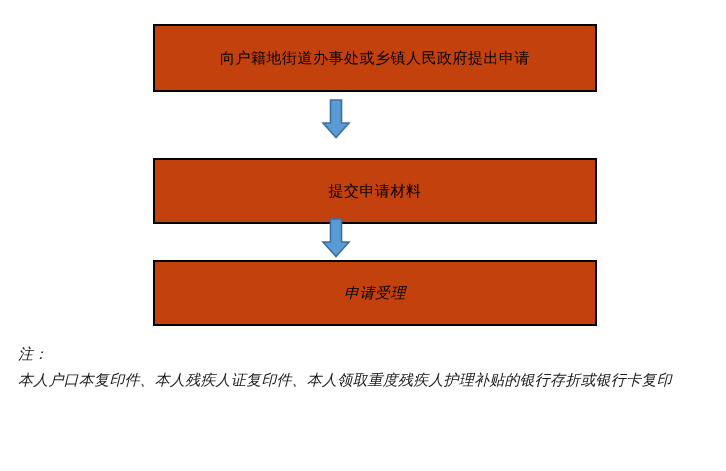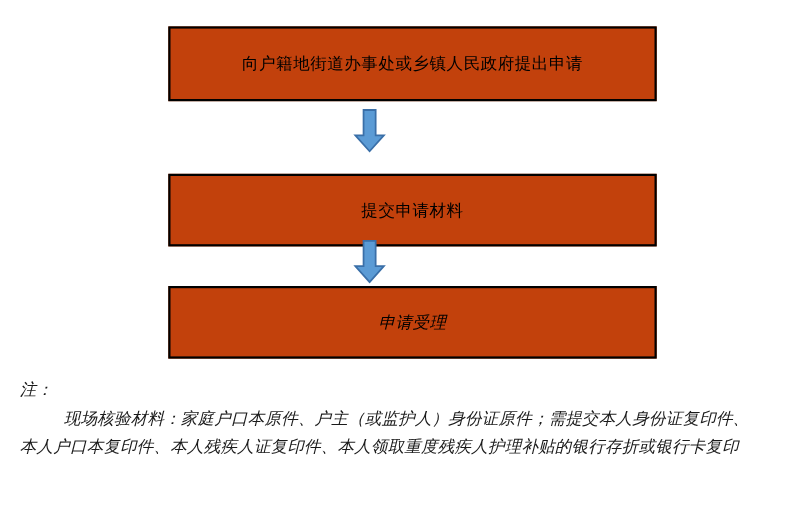--- a/index.html
+++ b/index.html
@@ -109,18 +109,17 @@
 
   <div id="arrow-2" class="flow-arrow">
     <svg width="30" height="40" viewBox="0 0 30 40" xmlns="http://www.w3.org/2000/svg">
       <polygon points="9.5,1 20.5,1 20.5,24 28,24 15,38.5 2,24 9.5,24" fill="#5B9BD5" stroke="#3A6FA8" stroke-width="1.6" stroke-linejoin="miter"></polygon>
     </svg>
   </div>
 
   <div class="note-block">
     <div class="note-title">注：</div>
     <div class="note-body">
-      <div class="note-line indent">现场核验材料：家庭户口本原件、户主（或监护人）身份证原件；需提交本人身份证复印件、</div>
       <div class="note-line">本人户口本复印件、本人残疾人证复印件、本人领取重度残疾人护理补贴的银行存折或银行卡复印</div>
     </div>
   </div>
 
 </div>
 
 </body></html>

